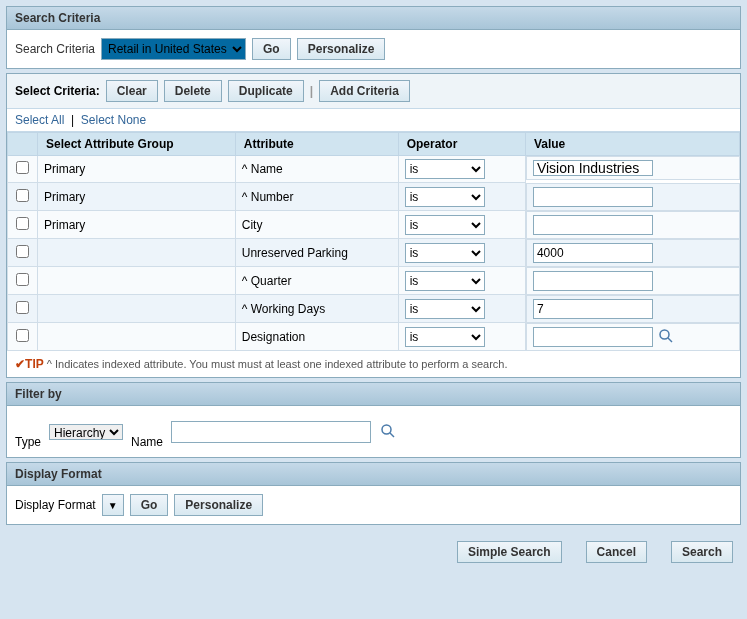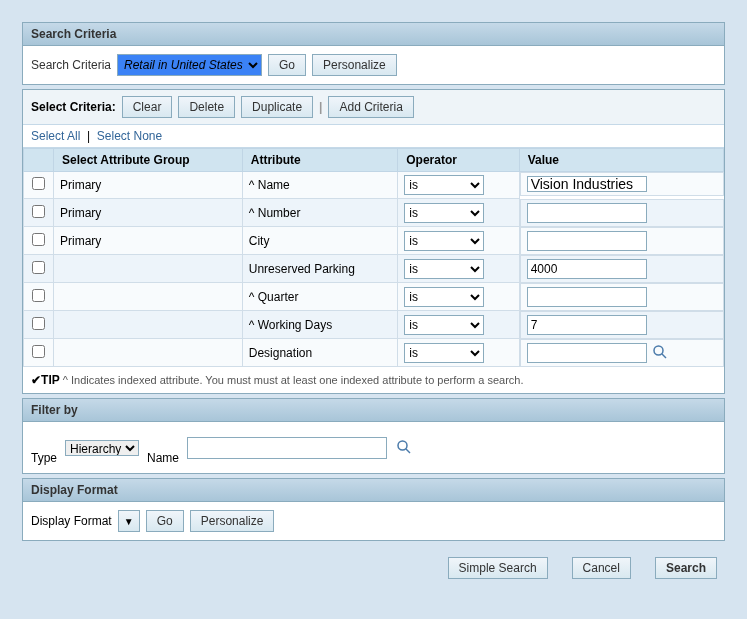--- a/index.html
+++ b/index.html
@@ -5,21 +5,21 @@
     * { box-sizing: border-box; margin: 0; padding: 0; }
     body {
       font-family: Arial, Helvetica, sans-serif;
       font-size: 12px;
       background: #d6e4f0;
     }
     .outer-container {
       width: 747px;
       min-height: 619px;
       background: #d6e4f0;
-      padding: 22px;
+      padding: 6px;
     }
     .section-panel {
       background: #fff;
       border: 1px solid #8aabbd;
       margin-bottom: 4px;
     }
     .section-header {
       background: linear-gradient(to bottom, #c5d9e8, #a8c5d8);
       border-bottom: 1px solid #8aabbd;
       padding: 4px 8px;
@@ -35,32 +35,32 @@
       padding: 8px;
     }
     .search-criteria-row label {
       font-size: 12px;
       color: #333;
     }
     select.criteria-select {
       height: 22px;
       font-size: 12px;
       border: 1px solid #8aabbd;
-      background: #3b82f6;
+      background: #0369a1;
       padding: 0 2px;
-      font-style: italic;
     }
     button.btn {
       height: 22px;
       font-size: 12px;
       border: 1px solid #8aabbd;
       background: linear-gradient(to bottom, #f0f5fa, #d8e8f0);
       color: #333;
       padding: 0 10px;
       cursor: pointer;
+      font-weight: bold;
     }
     
     .select-criteria-bar {
       display: flex;
       align-items: center;
       gap: 6px;
       padding: 6px 8px;
       border-bottom: 1px solid #c5d9e8;
       background: #eef4f8;
     }
@@ -114,21 +114,21 @@
       background: #fff;
       width: 80px;
     }
     
     .tip-row {
       padding: 6px 8px;
       font-size: 11px;
       color: #555;
     }
     .tip-row .tip-icon {
-      color: #000000;
+      color: #c2410c;
       font-weight: bold;
       font-size: 12px;
     }
     
     .filter-row {
       padding: 8px;
       display: flex;
       align-items: center;
       gap: 8px;
     }

